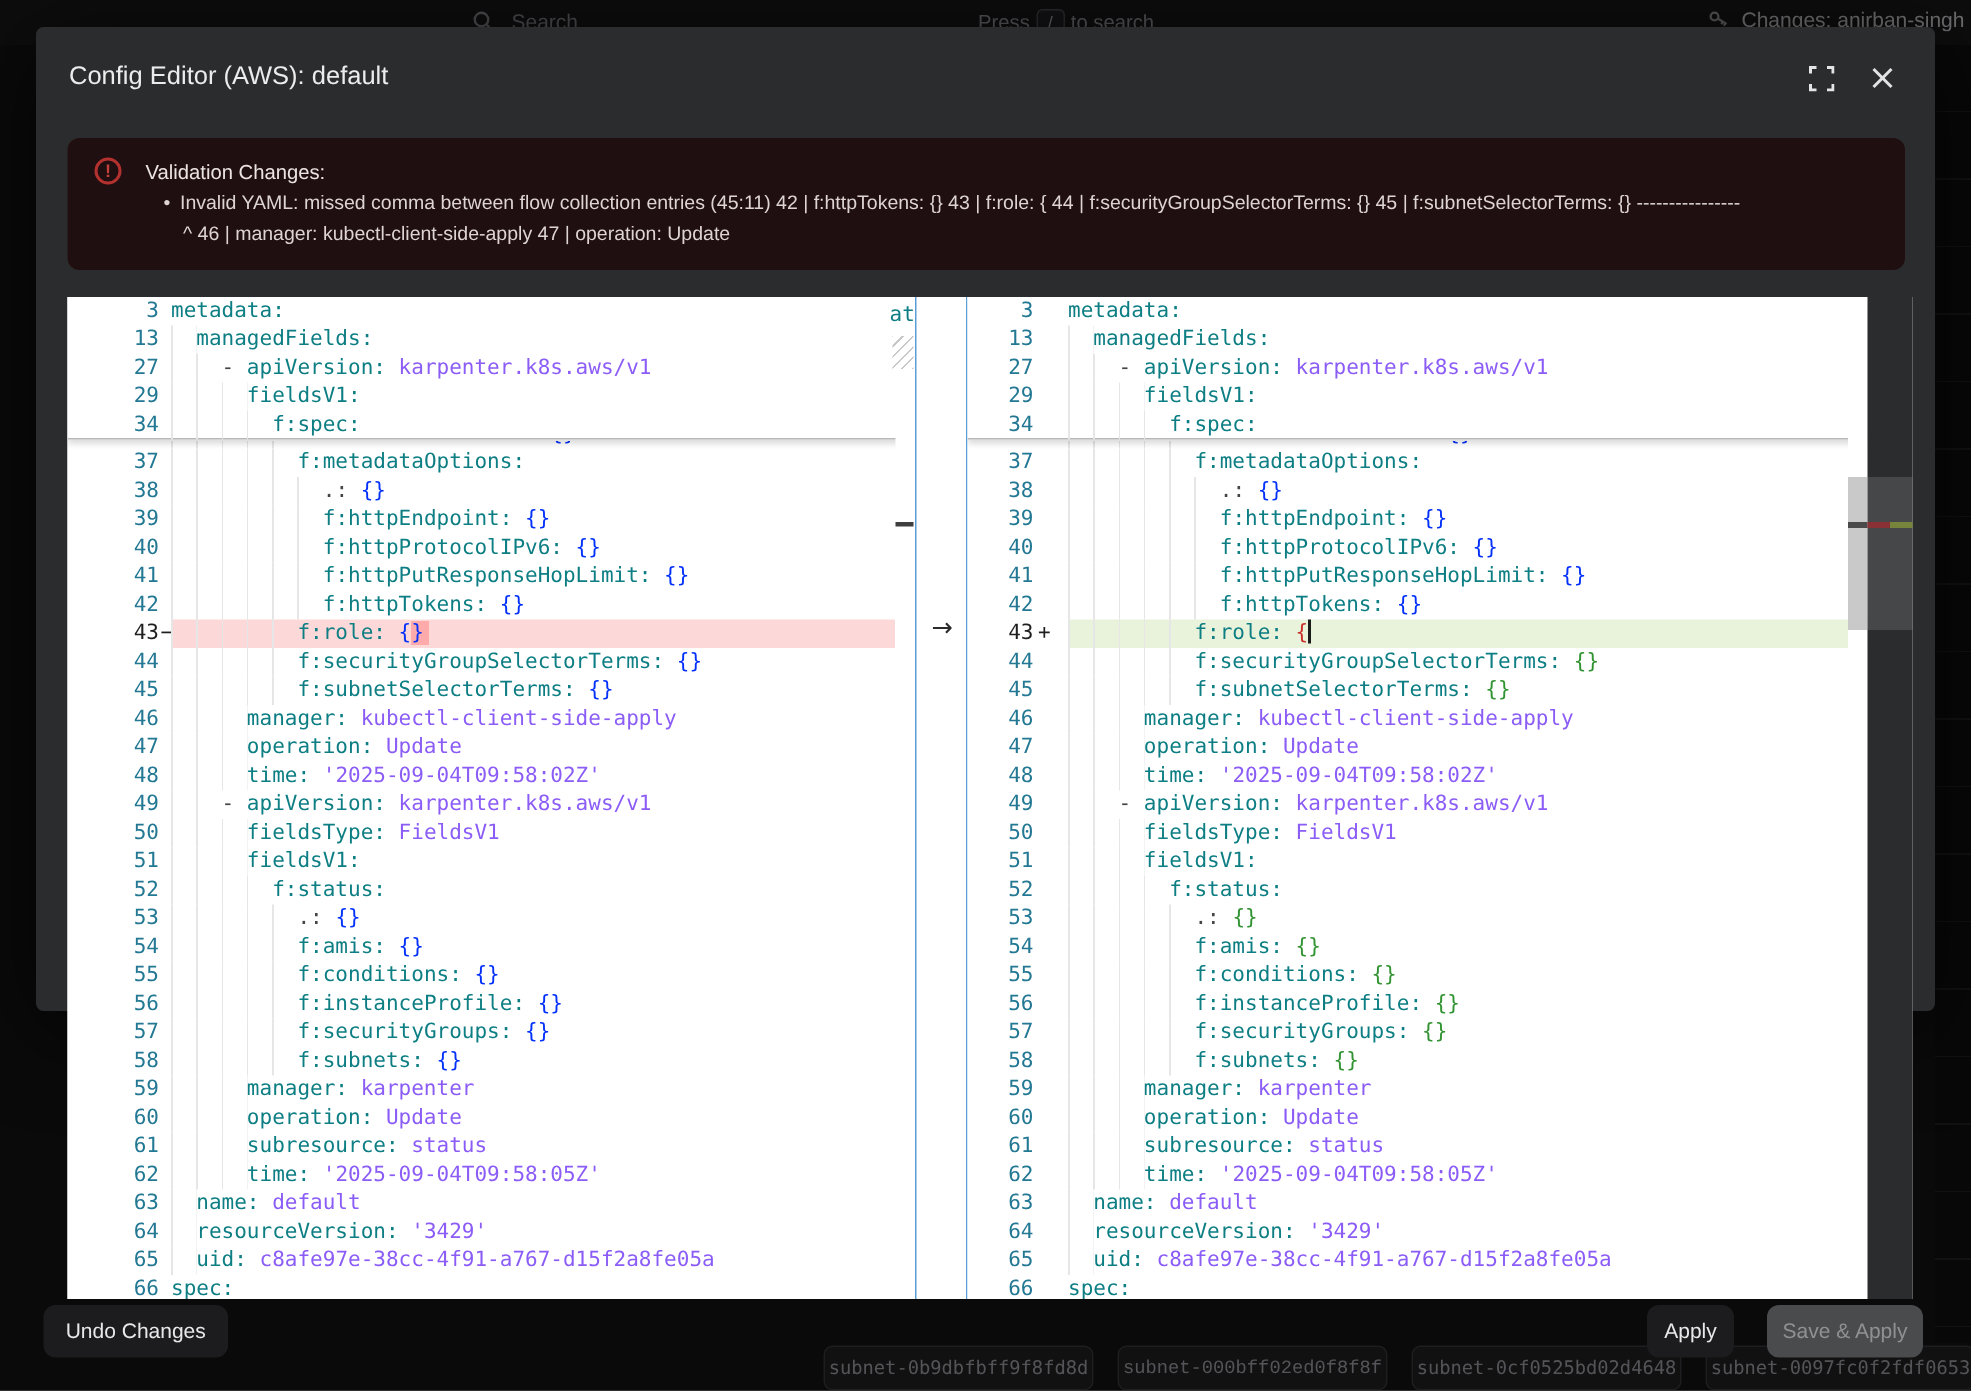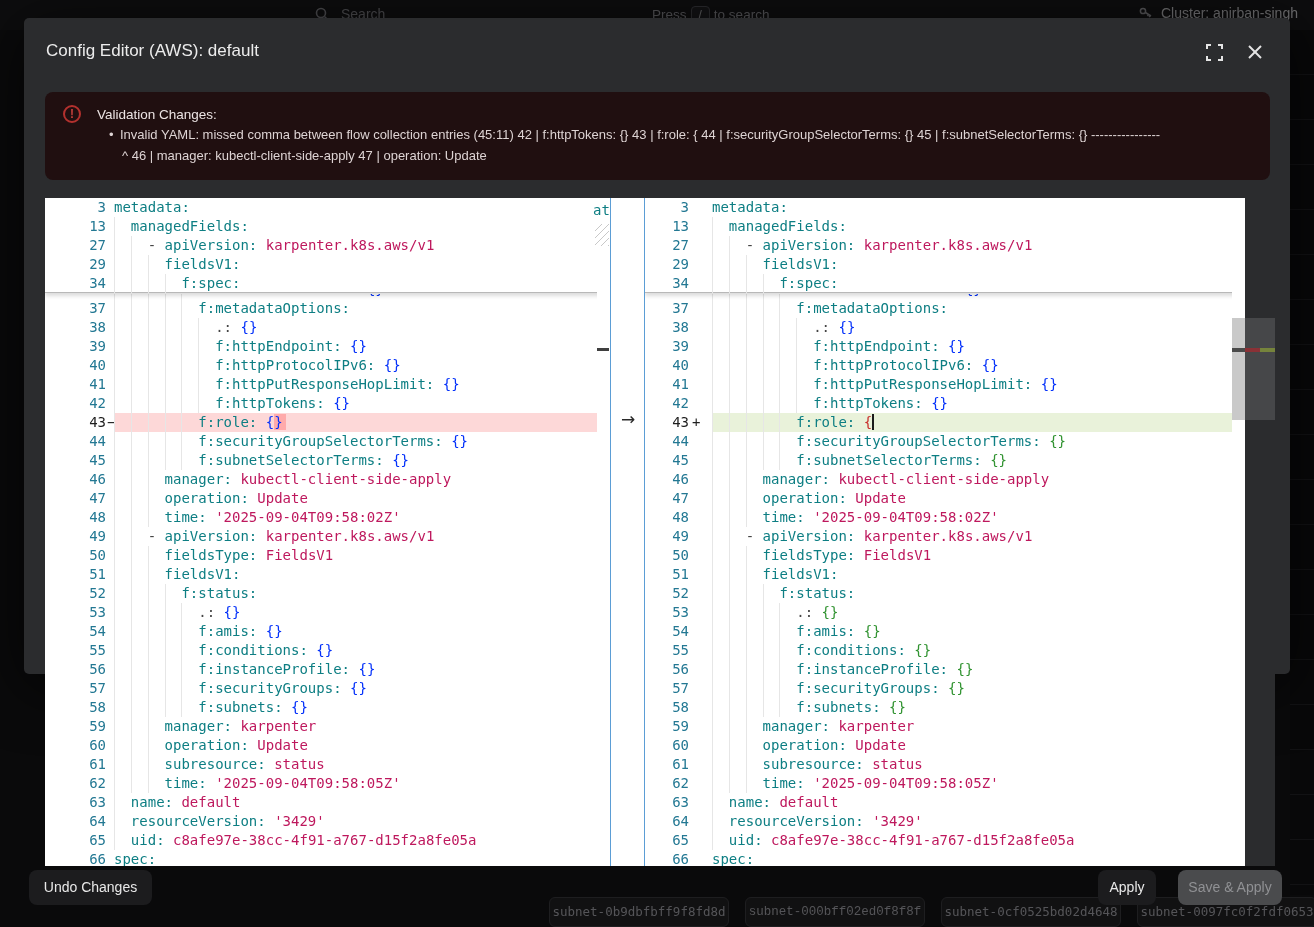--- a/index.html
+++ b/index.html
@@ -68,21 +68,21 @@
   .ln   { position:absolute; top:0; text-align:right; color:#237893; }
   .sign { position:absolute; top:0; color:#333; }
   #paneL .ln, .stickyL .ln { left:0; width:61px; }
   #paneL .code, .stickyL .code { position:absolute; left:69px; top:0; }
   #paneL .sign { left:62px; }
   #paneR .ln, .stickyR .ln { left:0; width:44px; }
   #paneR .code, .stickyR .code { position:absolute; left:67px; top:0; }
   #paneR .sign { left:47px; }
   .indent { display:inline-block; height:19px; vertical-align:top;
     background-image:repeating-linear-gradient(90deg,#e6e6e6 0,#e6e6e6 1px,transparent 1px,transparent 16.86px); }
-  .tk-k { color:#0d7e83; } .tk-v { color:#be185d; } .tk-b { color:#0431fa; }
+  .tk-k { color:#0d7e83; } .tk-v { color:#8b5cf6; } .tk-b { color:#0431fa; }
   .tk-g { color:#319331; } .tk-r { color:#c9302c; } .tk-p, .tk-d { color:#454545; }
   .tk-bx { color:#0431fa; background:#ffabab; padding-right:3px; }
   .caret { display:inline-block; width:2px; height:16px; background:#1b1b1b; vertical-align:-3px; }
   .row.removed { background:linear-gradient(90deg,transparent 0px,transparent 69px,#fdd8d8 69px,#fdd8d8 552px,transparent 552px); }
   .row.added   { background:linear-gradient(90deg,transparent 0px,transparent 67px,#e9f2da 67px,#e9f2da 600px); }
   .row.removed .ln, .row.added .ln, .row.removed .sign, .row.added .sign { color:#1f1f1f; }
   .sticky { position:absolute; top:0; left:0; width:100%; height:95px; background:#fff; z-index:3;
             border-bottom:1px solid #b8b8b8; box-shadow:0 3px 4px rgba(0,0,0,0.14); }
   .sliver { position:absolute; top:96px; left:0; width:100%; height:5px; overflow:hidden; z-index:1; }
   .sliver .row { top:-14px; }
@@ -111,21 +111,21 @@
           <line x1="9.5" y1="9.5" x2="13" y2="13" stroke="#85858b" stroke-width="1.6"></line>
         </svg>
     </span>
     <span class="search-ph">Search</span>
     <span class="hint"><span>Press</span><span class="kbd">/</span><span>to search</span></span>
     <span class="cluster">
       <svg width="16" height="16" viewBox="0 0 16 16">
           <circle cx="5" cy="6" r="2.6" fill="none" stroke="#9a9a9e" stroke-width="1.5"></circle>
           <path d="M7.4 7.5 L13 11" stroke="#9a9a9e" stroke-width="1.5" fill="none"></path>
           <path d="M10.5 9.5 L9.5 11.2 M12.2 10.5 L11.2 12.2" stroke="#9a9a9e" stroke-width="1.4"></path>
-        </svg><span>Cluster: anirban-singh</span>
+        </svg><span>Changes: anirban-singh</span>
     </span>
   </div>
   <div class="right-strip"></div>
   <div id="chips">
       <div class="chip" style="left: 549px;">subnet-0b9dbfbff9f8fd8d</div>
       <div class="chip" style="left: 745px; font-family: Liberation Mono, monospace;">subnet-000bff02ed0f8f8f</div>
       <div class="chip" style="left: 941px;">subnet-0cf0525bd02d4648</div>
       <div class="chip" style="left: 1137px;">subnet-0097fc0f2fdf0653</div>
     </div>
 

